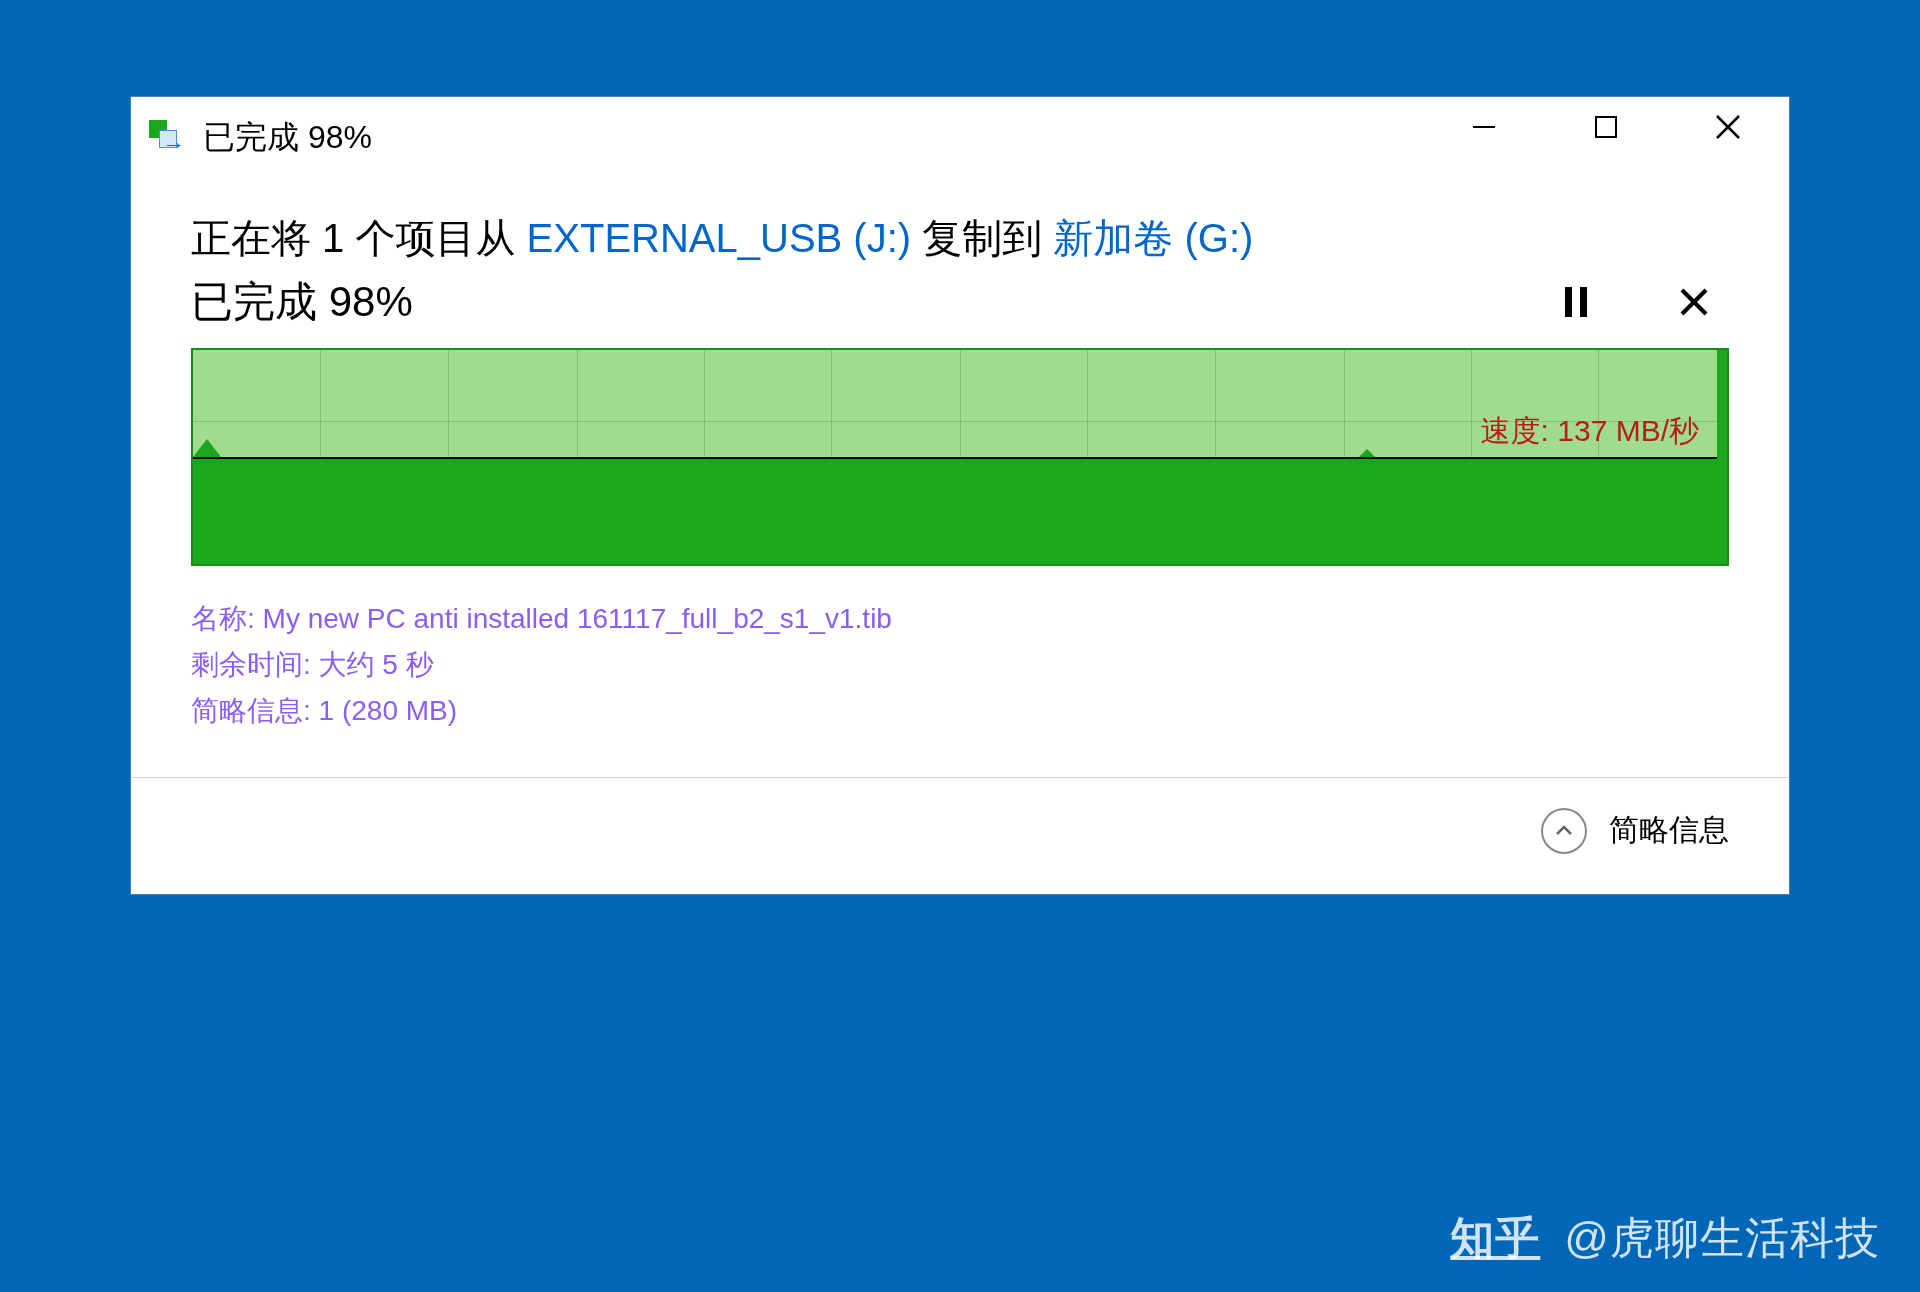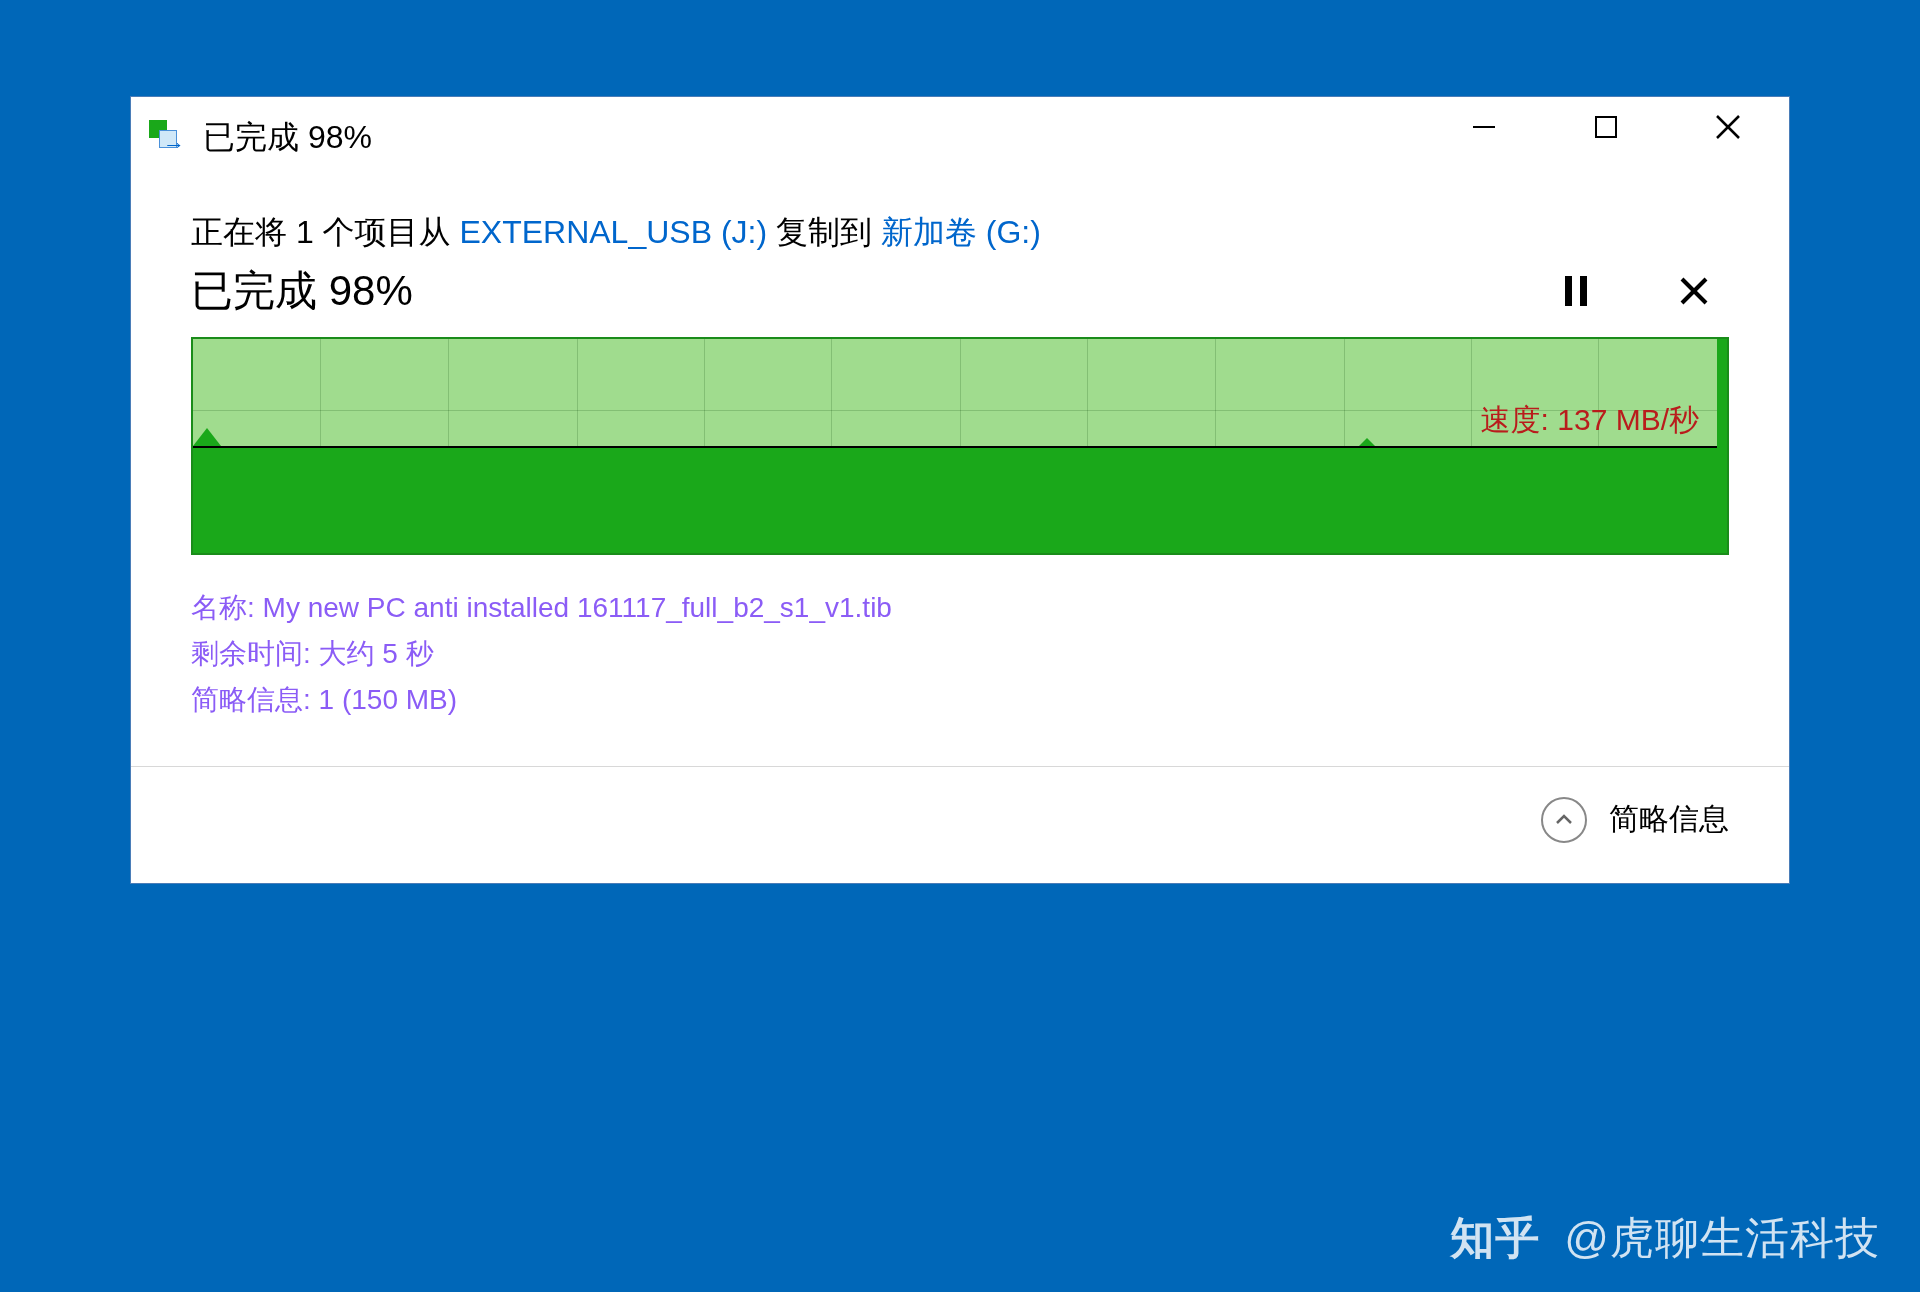--- a/index.html
+++ b/index.html
@@ -69,21 +69,21 @@
       display: flex;
       align-items: center;
       justify-content: center;
       color: #000;
     }
     .win-btn svg { display: block; }
     .content {
       padding: 32px 60px 10px 60px;
     }
     .desc-line {
-      font-size: 32px;
+      font-size: 40px;
       color: #000;
       margin-bottom: 8px;
     }
     .desc-line .link { color: #0066cc; }
     .status-row {
       display: flex;
       align-items: center;
       justify-content: space-between;
       margin-bottom: 18px;
     }
@@ -188,20 +188,21 @@
       font-size: 44px;
       color: rgba(255,255,255,0.82);
       font-weight: 500;
       letter-spacing: 1px;
       display: flex;
       align-items: center;
       gap: 24px;
     }
     .watermark .zh-logo {
       font-weight: bold;
+      text-decoration: underline;
     }
   </style>
 </head>
 <body>
 
 <div class="window">
 
   <div class="titlebar">
     <div class="title-icon">
       <div class="sq1"></div>
@@ -274,21 +275,21 @@
       <div class="speed-label">速度: 137 MB/秒</div>
     </div>
 
     <div class="detail-line">
       <span>名称: </span><span>My new PC anti installed 161117_full_b2_s1_v1.tib</span>
     </div>
     <div class="detail-line">
       <span>剩余时间: </span><span>大约 5 秒</span>
     </div>
     <div class="detail-line">
-      <span>简略信息: </span><span>1 (150 MB)</span>
+      <span>简略信息: </span><span>1 (280 MB)</span>
     </div>
 
   </div>
 
   <div class="footer">
     <div class="chevron-circle">
       <svg width="22" height="22" viewBox="0 0 22 22">
           <polyline points="4,14 11,7 18,14" fill="none" stroke="#666" stroke-width="2.5"></polyline>
         </svg>
     </div>

